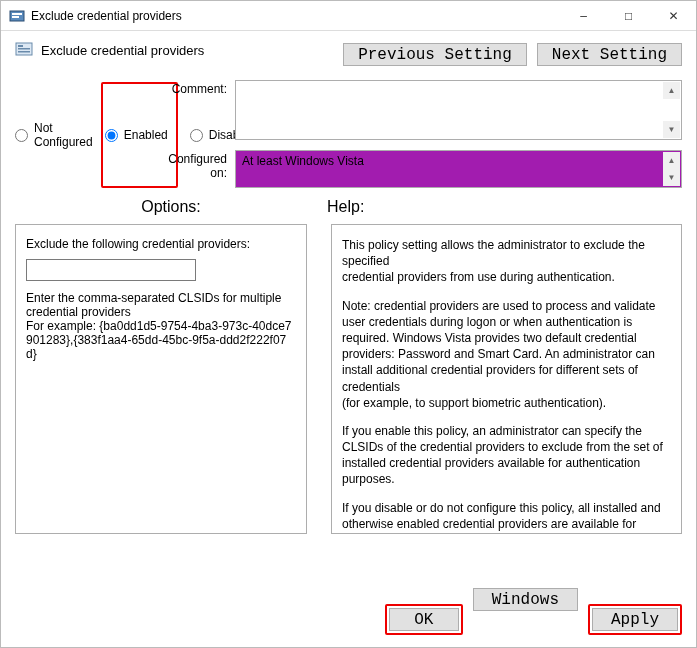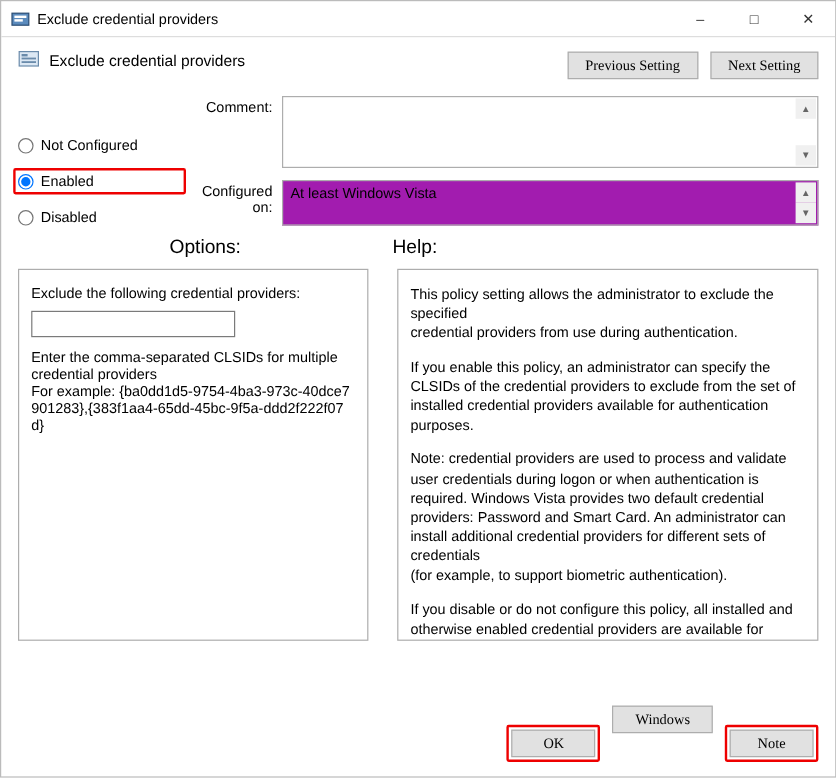--- a/index.html
+++ b/index.html
@@ -50,27 +50,27 @@
     display: inline-flex;
   }
   .header-title { font-size: 13px; }
   .nav-buttons { display: flex; gap: 10px; margin-top: 2px;}
   .btn {
     height: 23px;
     min-width: 90px;
     padding: 0 14px;
     background: #e1e1e1;
     border: 1px solid #adadad;
-    font-size: 12px;
-    font-family: Liberation Serif, serif;
+    font-size: 16px;
+    font-family: Liberation Mono, monospace;
     cursor: pointer;
   }
 
   .config-row { display: flex; margin-bottom: 8px; }
-  .radio-col { width: 140px; display: flex; flex-direction: column; gap: 12px; padding-top: 2px; justify-content: flex-end;}
+  .radio-col { width: 140px; display: flex; flex-direction: row; gap: 12px; padding-top: 2px;}
   .radio-item { display: flex; align-items: center; gap: 6px; }
   .radio-item input[type=radio] { margin: 0; }
   .radio-highlight {
     border: 2px solid #e00;
     border-radius: 2px;
     padding: 2px 8px 2px 2px;
     margin-left: -4px;
     display: inline-flex; align-items: center; gap: 6px;
   }
   .label-col { width: 80px; text-align: right; padding-right: 8px; padding-top: 2px;}
@@ -228,32 +228,32 @@
   <div class="panels">
     <div class="panel options">
       <div>Exclude the following credential providers:</div>
       <input class="options-input" type="text" value="" style="">
       <div>Enter the comma-separated CLSIDs for multiple credential  providers</div>
       <div style="word-break:break-all;">For example: {ba0dd1d5-9754-4ba3-973c-40dce7901283},{383f1aa4-65dd-45bc-9f5a-ddd2f222f07d}</div>
     </div>
     <div class="panel help">
       <p style="white-space:pre-line;">This policy setting allows the administrator to exclude the specified
 credential providers from use during authentication.</p>
-      <p>If you enable this policy, an administrator can specify the CLSIDs of the credential providers to exclude from the set of installed credential providers available for authentication purposes.</p>
       <p style="white-space:pre-line;">Note: credential providers are used to process and validate user credentials during logon or when authentication is required. Windows Vista provides two default credential providers: Password and Smart Card. An administrator can install additional credential providers for different sets of credentials
 (for example, to support biometric authentication).</p>
+      <p>If you enable this policy, an administrator can specify the CLSIDs of the credential providers to exclude from the set of installed credential providers available for authentication purposes.</p>
       <p>If you disable or do not configure this policy, all installed and otherwise enabled credential providers are available for authentication purposes.</p>
     </div>
   </div>
 
 </div>
 
 <div class="footer">
   <span class="btn-highlight">
     <button class="btn">OK</button>
   </span>
   <span style="padding:4px 0;">
     <button class="btn">Windows</button>
   </span>
   <span class="btn-highlight">
-    <button class="btn">Note</button>
+    <button class="btn">Apply</button>
   </span>
 </div>
 
 </body></html>

